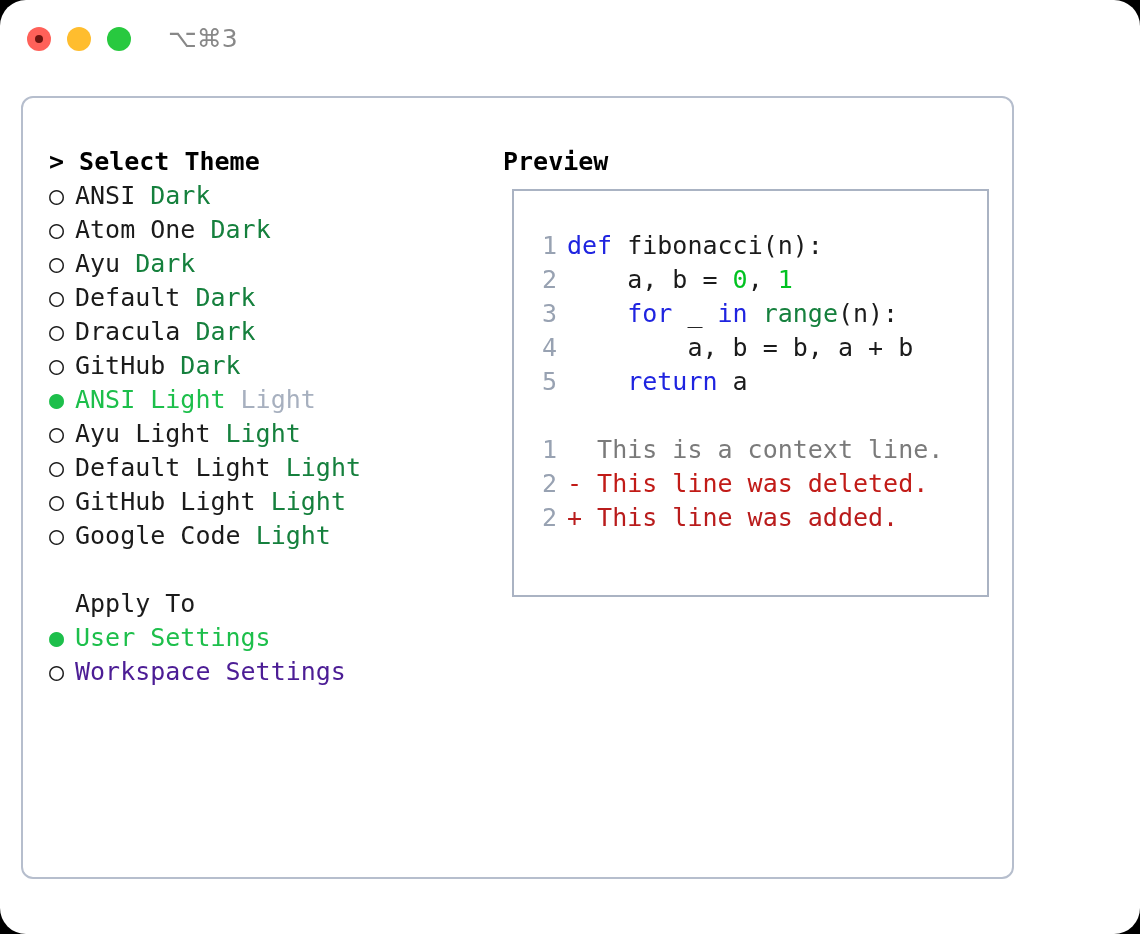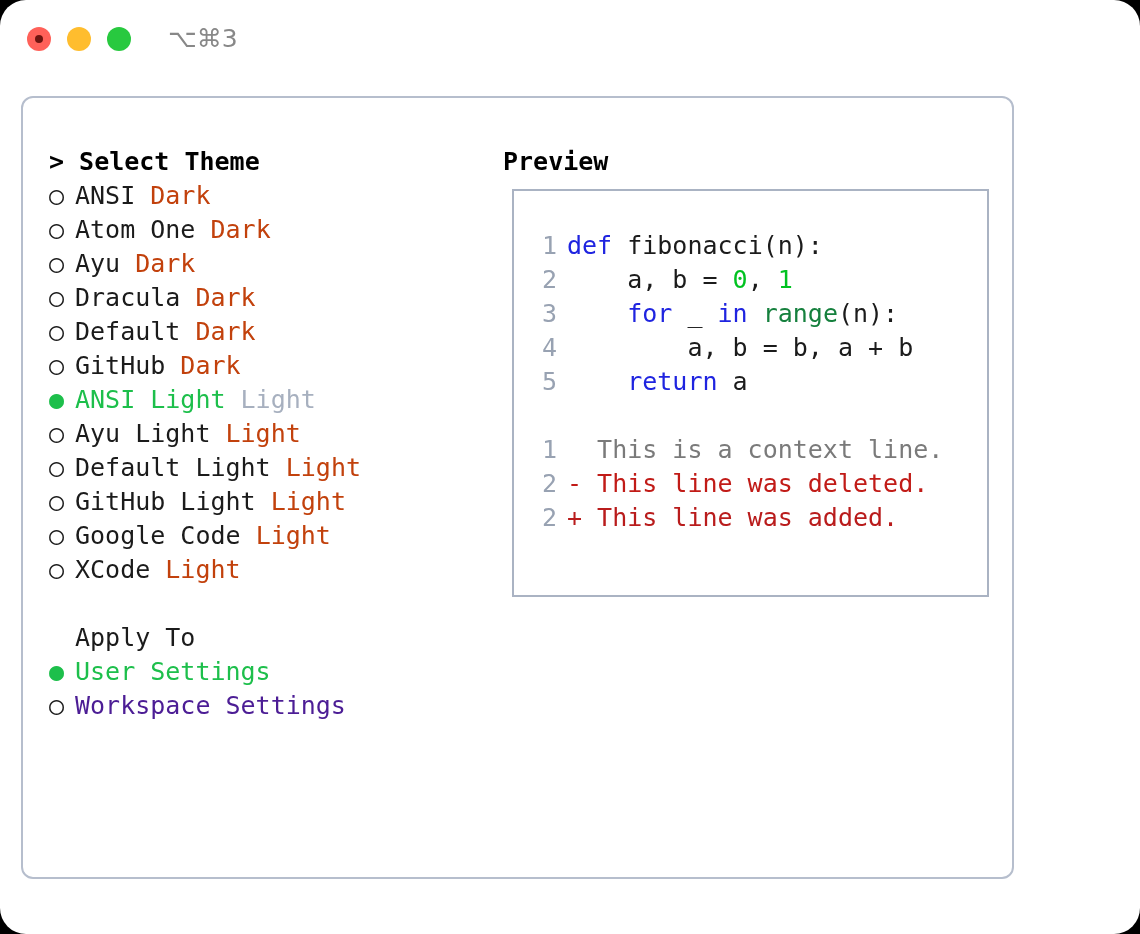--- a/index.html
+++ b/index.html
@@ -100,21 +100,21 @@
     width: 26px;
     white-space: pre;
   }
 
   #list-header {
     font-weight: bold;
     color: #000000;
   }
 
   .theme-name { color: #1b1b1b; }
-  .theme-kind { color: #c2410c; }
+  .theme-kind { color: #15803d; }
 
   .row.selected .marker,
   .row.selected .theme-name { color: #1DBF4B; }
   .row.selected .theme-kind { color: #A7B0BF; }
 
   #apply-header {
     margin-top: 34px;
     font-weight: normal;
     color: #1b1b1b;
   }
@@ -210,29 +210,28 @@
   <div id="panel">
 
     <div id="left-col">
 
       <div class="row" id="list-header">&gt; Select Theme</div>
 
       <div id="theme-list">
           <div class="row"><span class="marker">○</span><span class="theme-name">ANSI</span><span class="theme-kind"> Dark</span></div>
           <div class="row"><span class="marker">○</span><span class="theme-name">Atom One</span><span class="theme-kind"> Dark</span></div>
           <div class="row"><span class="marker">○</span><span class="theme-name">Ayu</span><span class="theme-kind"> Dark</span></div>
+          <div class="row"><span class="marker">○</span><span class="theme-name">Default</span><span class="theme-kind"> Dark</span></div>
           <div class="row"><span class="marker">○</span><span class="theme-name">Dracula</span><span class="theme-kind"> Dark</span></div>
-          <div class="row"><span class="marker">○</span><span class="theme-name">Default</span><span class="theme-kind"> Dark</span></div>
           <div class="row"><span class="marker">○</span><span class="theme-name">GitHub</span><span class="theme-kind"> Dark</span></div>
           <div class="row selected"><span class="marker">●</span><span class="theme-name">ANSI Light</span><span class="theme-kind"> Light</span></div>
           <div class="row"><span class="marker">○</span><span class="theme-name">Ayu Light</span><span class="theme-kind"> Light</span></div>
           <div class="row"><span class="marker">○</span><span class="theme-name">Default Light</span><span class="theme-kind"> Light</span></div>
           <div class="row"><span class="marker">○</span><span class="theme-name">GitHub Light</span><span class="theme-kind"> Light</span></div>
           <div class="row"><span class="marker">○</span><span class="theme-name">Google Code</span><span class="theme-kind"> Light</span></div>
-          <div class="row"><span class="marker">○</span><span class="theme-name">XCode</span><span class="theme-kind"> Light</span></div>
         </div>
 
       <div class="row" id="apply-header"><span class="marker"> </span><span>Apply To</span></div>
 
       <div id="apply-list">
           <div class="row apply-row selected"><span class="marker">●</span><span class="apply-label">User Settings</span></div>
           <div class="row apply-row"><span class="marker">○</span><span class="apply-label">Workspace Settings</span></div>
         </div>
 
     </div>

